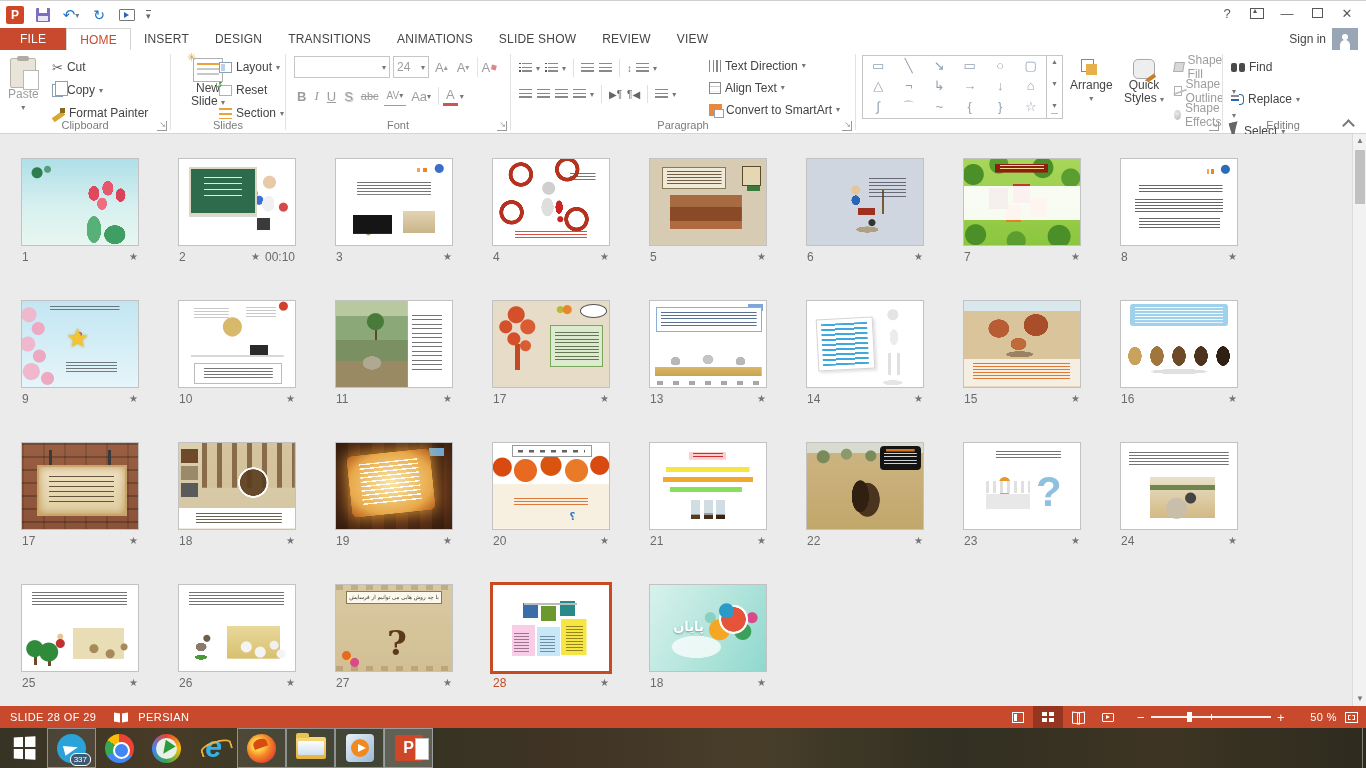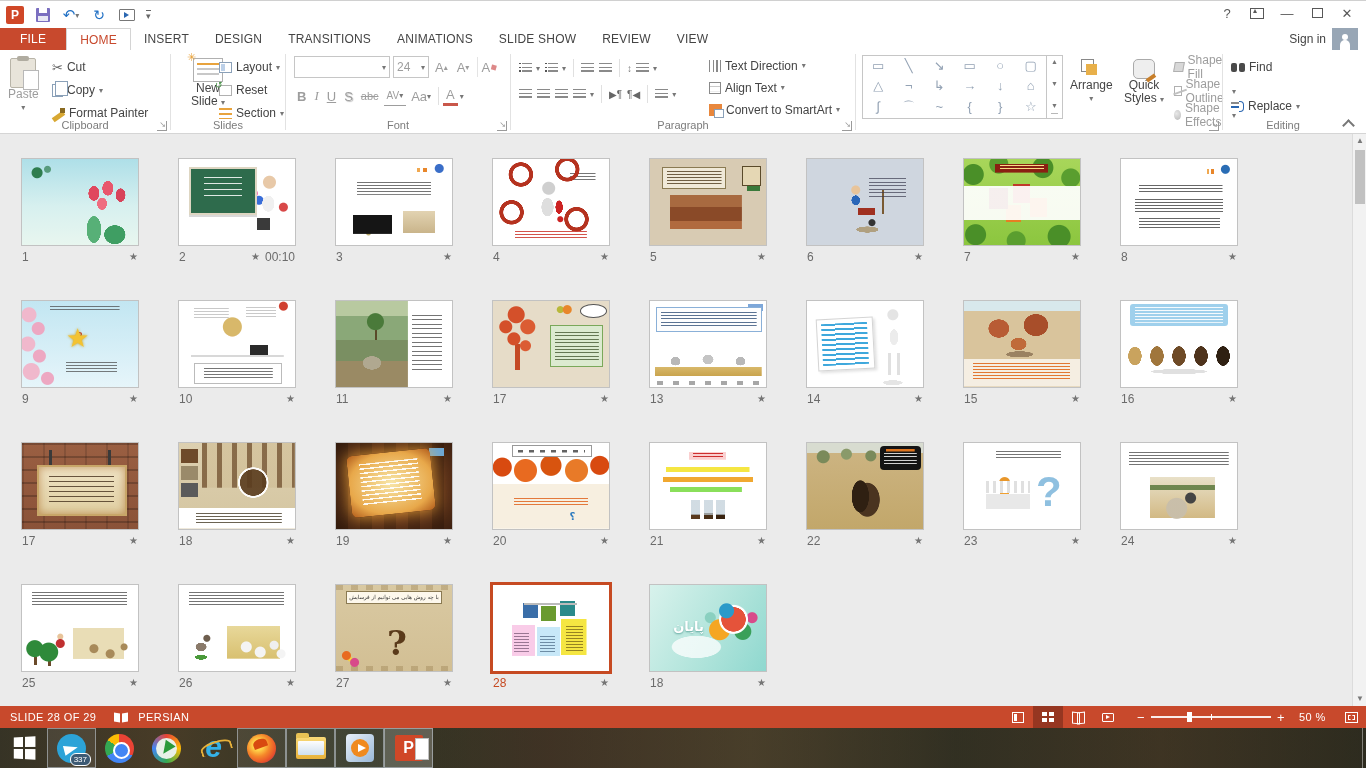--- a/index.html
+++ b/index.html
@@ -414,21 +414,21 @@
   .iv-read{width:13px;height:10px;position:relative}
   .iv-read:before{content:"";position:absolute;left:0;top:0;width:6px;height:10px;border:1px solid #fff;transform:skewY(6deg)}
   .iv-read:after{content:"";position:absolute;right:0;top:0;width:6px;height:10px;border:1px solid #fff;transform:skewY(-6deg)}
   .iv-show{width:12px;height:9px;border:1px solid #fff;position:relative;border-radius:1px}
   .iv-show:before{content:"";position:absolute;left:3px;top:1px;border-left:4px solid #fff;border-top:2.5px solid transparent;border-bottom:2.5px solid transparent}
   #zoomctl{display:flex;align-items:center;margin:0 8px}
   #zoomctl .minus,#zoomctl .plus{font-size:13px;padding:0 6px}
   #ztrack{width:120px;height:2px;background:rgba(255,255,255,.9);position:relative}
   #ztrack .tick{position:absolute;left:50%;top:-2px;width:1px;height:6px;background:#fff}
   #ztrack .zthumb{position:absolute;left:36px;top:-4px;width:5px;height:10px;background:#fff}
-  #zoomval{width:38px;margin-right:6px}
+  #zoomval{width:38px;text-align:right;margin-right:6px}
   .fiticon{width:13px;height:11px;border:1px solid #fff;margin:0 8px 0 2px;position:relative}
   .fiticon:before{content:"";position:absolute;left:2px;top:2px;right:2px;bottom:2px;border:1px dashed #fff}
   
   #taskbar{position:absolute;left:0;top:728px;width:1366px;height:40px;background:
     linear-gradient(rgba(30,28,22,.45),rgba(30,28,22,.45)),
     linear-gradient(90deg,#4a4632 0,#6a5535 12%,#3f4a2f 26%,#5a4530 40%,#6b5a3a 55%,#42402c 70%,#58482e 85%,#3a3826 100%)}
   #tbleft{position:absolute;left:0;top:0;display:flex;height:40px;align-items:stretch}
   .tslot{width:47px;display:flex;align-items:center;justify-content:center}
   .tslot.run{border:1px solid rgba(200,210,220,.55);background:rgba(255,255,255,.08);width:49px}
   .tslot.act{background:rgba(255,255,255,.22)}
@@ -742,21 +742,21 @@
           <span class="ic-seff"></span>
           <span>Shape Effects</span>
           <span class="drop">▾</span>
         </div>
     </div>
     <span class="launcher">↘</span>
   </div>
   <span class="gsep" style="left:1222px"></span>
 
   <div class="group" style="left:1223px;width:120px">
-    <div style="position:absolute;left:8px;top:7px;display:flex;flex-direction:column;gap:19px">
+    <div style="position:absolute;left:8px;top:7px;display:flex;flex-direction:column;gap:12px">
       <div class="smallrow">
           <span class="ic-find"></span>
           <span>Find</span>
         </div>
       <div class="smallrow">
           <span class="ic-replace"></span>
           <span>Replace</span>
           <span class="drop">▾</span>
         </div>
       <div class="smallrow">

